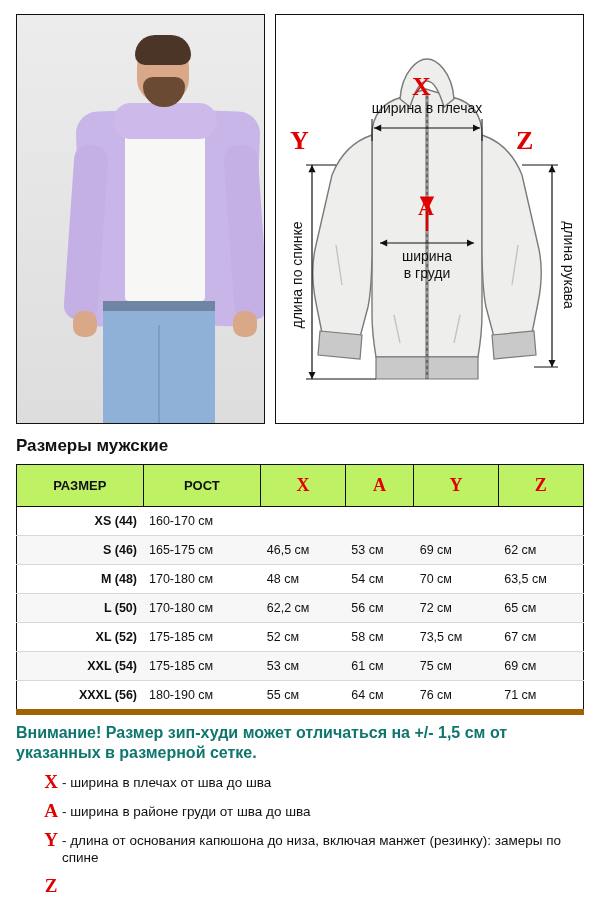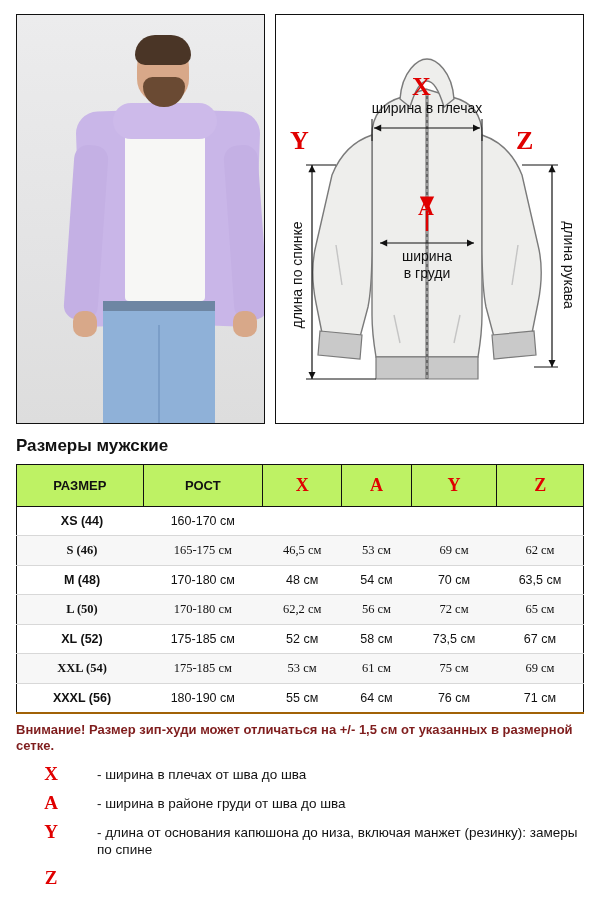--- a/index.html
+++ b/index.html
@@ -182,37 +182,36 @@
   }
   table.size-table th.red-head {
     color: #e00000;
     font-size: 18px;
     font-family: "Liberation Serif", serif;
     font-weight: bold;
   }
   table.size-table td {
     border-top: 1px solid #d8d8d8;
     padding: 7px 6px;
-    text-align: center;
   }
   table.size-table td.size-col {
-    text-align: center;
+    text-align: right;
     padding-left: 10px;
     font-weight: bold;
     font-size: 12.5px;
     width: 110px;
   }
-  table.size-table tr.alt td { background: #f7f7f7; font-family: Liberation Serif, serif; }
-  table.size-table tbody tr:last-child td { border-bottom: 2px solid #a16207; }
+  table.size-table tr.alt td { background: #f7f7f7; }
+  table.size-table tbody tr:last-child td { border-bottom: 6px solid #a16207; }
 
   
   .warning {
-    color: #7f1d1d;
-    font-weight: bold;
-    font-size: 13px;
+    color: #0f766e;
+    font-weight: bold;
+    font-size: 16px;
     line-height: 1.22;
     margin: 8px 0 10px 0;
   }
   .legend { margin-left: 24px; }
   .legend-row {
     display: flex;
     align-items: flex-start;
     margin-bottom: 9px;
     font-size: 13.5px;
     line-height: 1.3;
@@ -220,21 +219,21 @@
   .legend-letter {
     color: #e00000;
     font-weight: bold;
     font-size: 19px;
     font-family: "Liberation Serif", serif;
     width: 22px;
     flex: 0 0 22px;
     text-align: center;
     line-height: 1.05;
   }
-  .legend-text { padding-top: 2px; margin-left: 35px; }
+  .legend-text { padding-top: 2px; }
 </style>
 </head>
 <body>
 
 <div class="page">
 
   <div class="top-row">
 
     <div class="photo-panel">
       <div class="ph-bg"></div>

